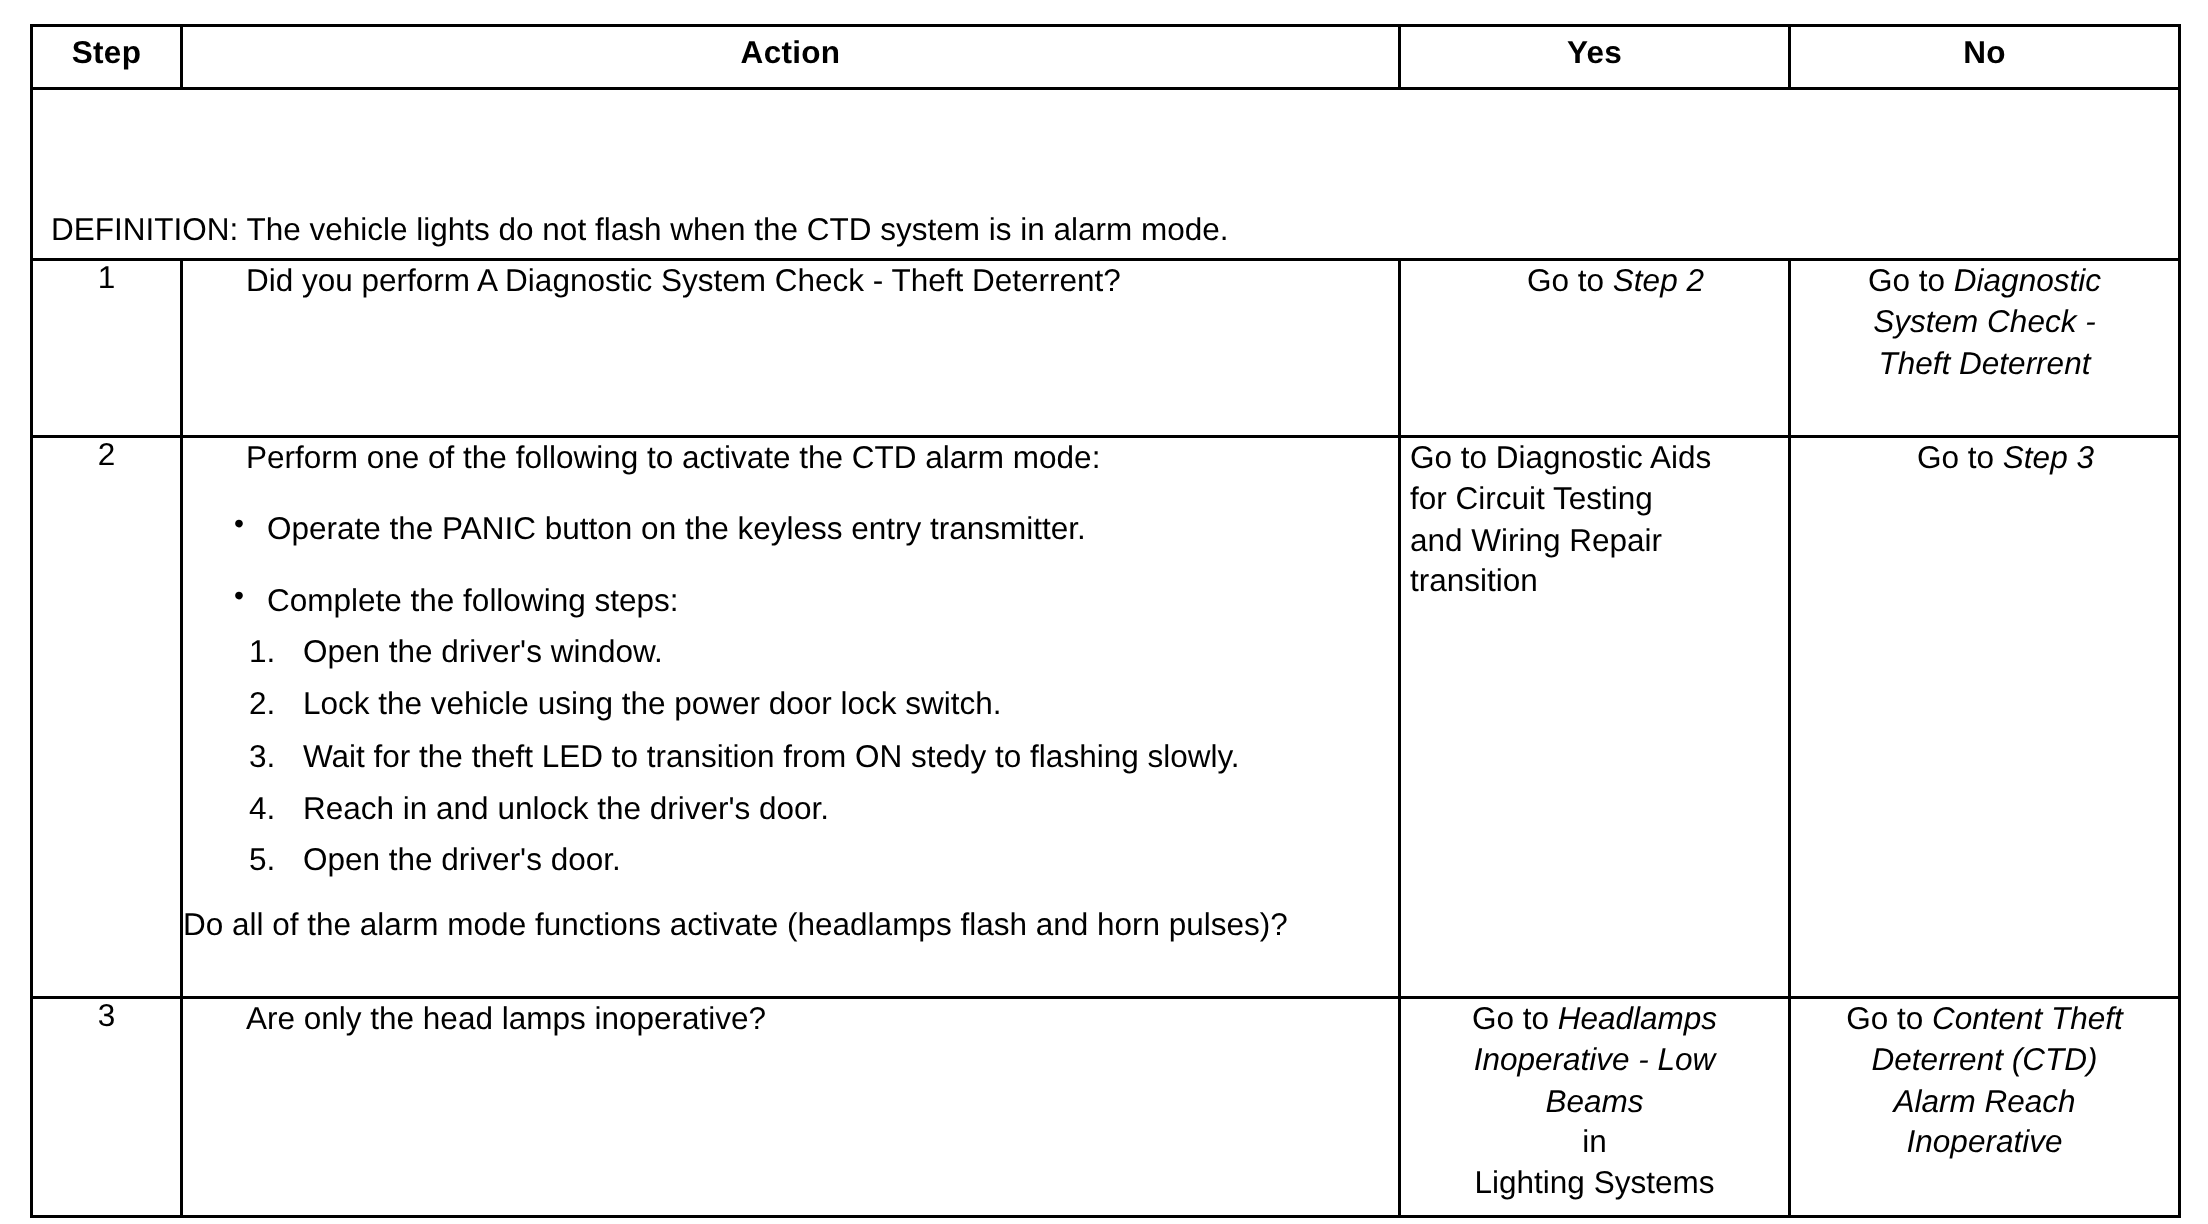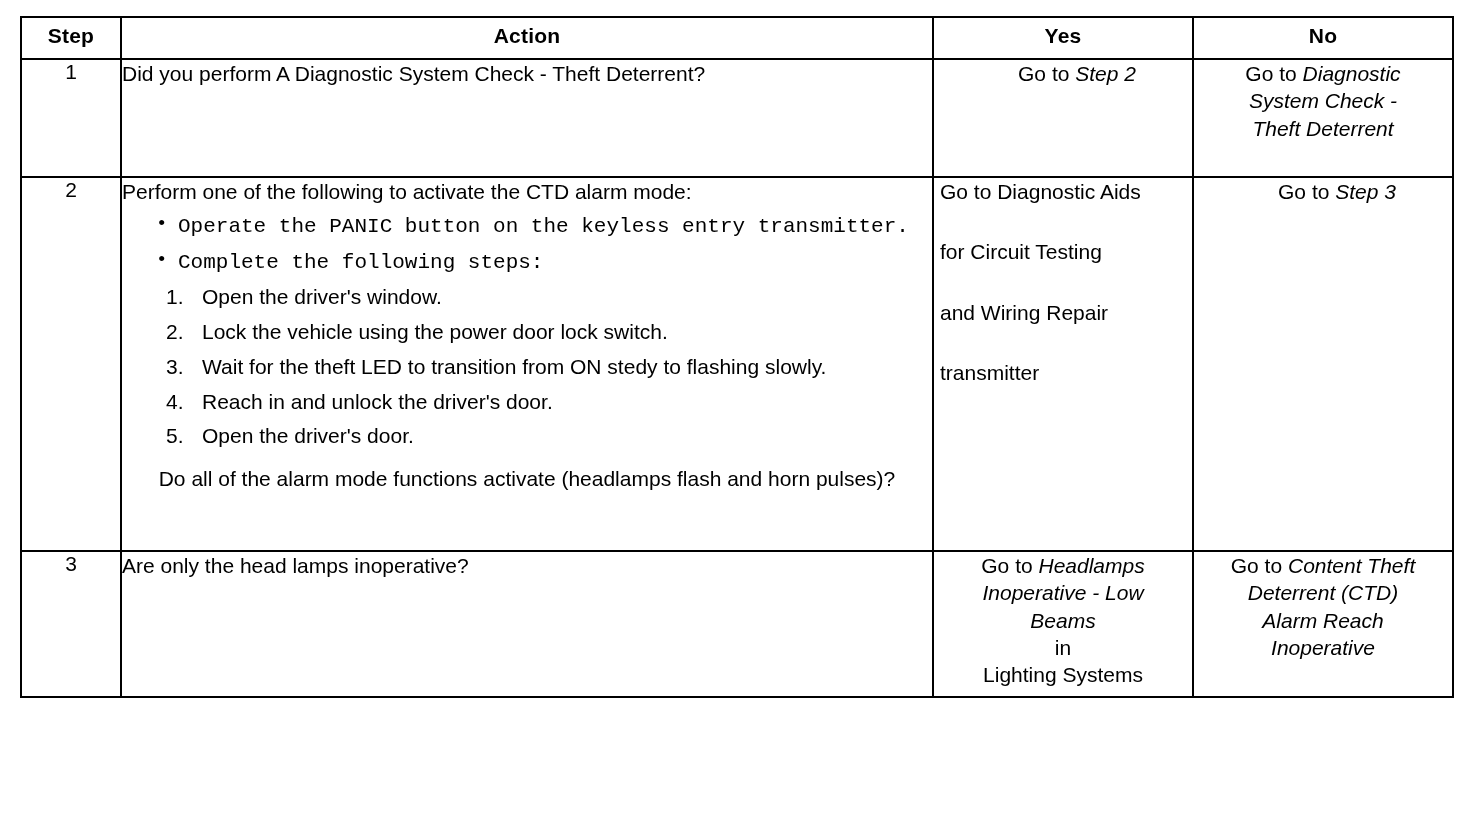--- a/index.html
+++ b/index.html
@@ -69,31 +69,30 @@
     vertical-align: middle;
     font-size: 21px;
   }
 
   
   td.action-cell {
     padding: 6px 10px 8px 12px;
     font-size: 21px;
     line-height: 1.30;
   }
-  .action-lead { margin: 0 0 2px 0; }
+  .action-lead { margin: 0 0 2px 0; padding-left: 42px; }
   ul.bullets {
     list-style: none;
     margin: 0;
     padding: 0 0 0 34px;
   }
   ul.bullets > li {
     position: relative;
-    margin: 8px 0 0 0;
+    margin: 20px 0 0 0;
     padding-left: 22px;
-    font-family: Liberation Mono, monospace;
   }
   ul.bullets > li::before {
     content: "\2022";
     position: absolute;
     left: 0;
     top: -1px;
     font-size: 19px;
   }
   ol.substeps {
     list-style: none;
@@ -107,21 +106,20 @@
     line-height: 1.28;
   }
   ol.substeps > li > .num {
     position: absolute;
     left: 0;
     top: 0;
   }
   .action-tail {
     margin: 16px 0 0 0;
     line-height: 1.22;
-    text-align: center;
   }
 
   
   td.yes-cell, td.no-cell {
     font-size: 21px;
     line-height: 1.30;
     padding: 6px 6px 8px 6px;
   }
   .ctr   { text-align: center; }
   .lft   { text-align: left; }
@@ -138,21 +136,21 @@
     justify-content: center;
     height: 100%;
   }
   .push-top {
     display: flex;
     flex-direction: column;
     justify-content: flex-start;
     height: 100%;
   }
   .nowrapline { white-space: nowrap; padding-left: 28px; }
-  .yes2-block { padding-left: 6px; gap: 33px; }
+  .yes2-block { padding-left: 6px; }
 </style>
 </head>
 <body>
 
 <div id="page">
   <table class="diag">
     <colgroup>
       <col class="c-step">
       <col class="c-action">
       <col class="c-yes">
@@ -160,20 +158,25 @@
     </colgroup>
     <thead>
       <tr class="header-row">
         <th>Step</th>
         <th>Action</th>
         <th>Yes</th>
         <th>No</th>
       </tr>
     </thead>
     <tbody>
+      <tr>
+        <td class="definition-cell" colspan="4">
+          <div class="definition-text">DEFINITION: The vehicle lights do not flash when the CTD system is in alarm mode.</div>
+        </td>
+      </tr>
 
       <tr style="height:118px;">
         <td class="step-cell">1</td>
         <td class="action-cell">
           <p class="action-lead">Did you perform A Diagnostic System Check - Theft Deterrent?</p>
         </td>
         <td class="yes-cell">
           <div class="push-bottom ctr">
             <div class="nowrapline"><span>Go to </span><span class="ital">Step 2</span></div>
           </div>
@@ -202,21 +205,21 @@
             <li><span class="num">4.</span><span>Reach in and unlock the driver's door.</span></li>
             <li><span class="num">5.</span><span>Open the driver's door.</span></li>
           </ol>
           <p class="action-tail">Do all of the alarm mode functions activate (headlamps flash and horn pulses)?</p>
         </td>
         <td class="yes-cell">
           <div class="push-mid lft yes2-block">
             <div>Go to Diagnostic Aids</div>
             <div>for Circuit Testing</div>
             <div>and Wiring Repair</div>
-            <div> transmitter</div>
+            <div> transition</div>
           </div>
         </td>
         <td class="no-cell">
           <div class="push-bottom ctr">
             <div class="nowrapline"><span>Go to </span><span class="ital">Step 3</span></div>
           </div>
         </td>
       </tr>
 
       <tr style="height:146px;">

